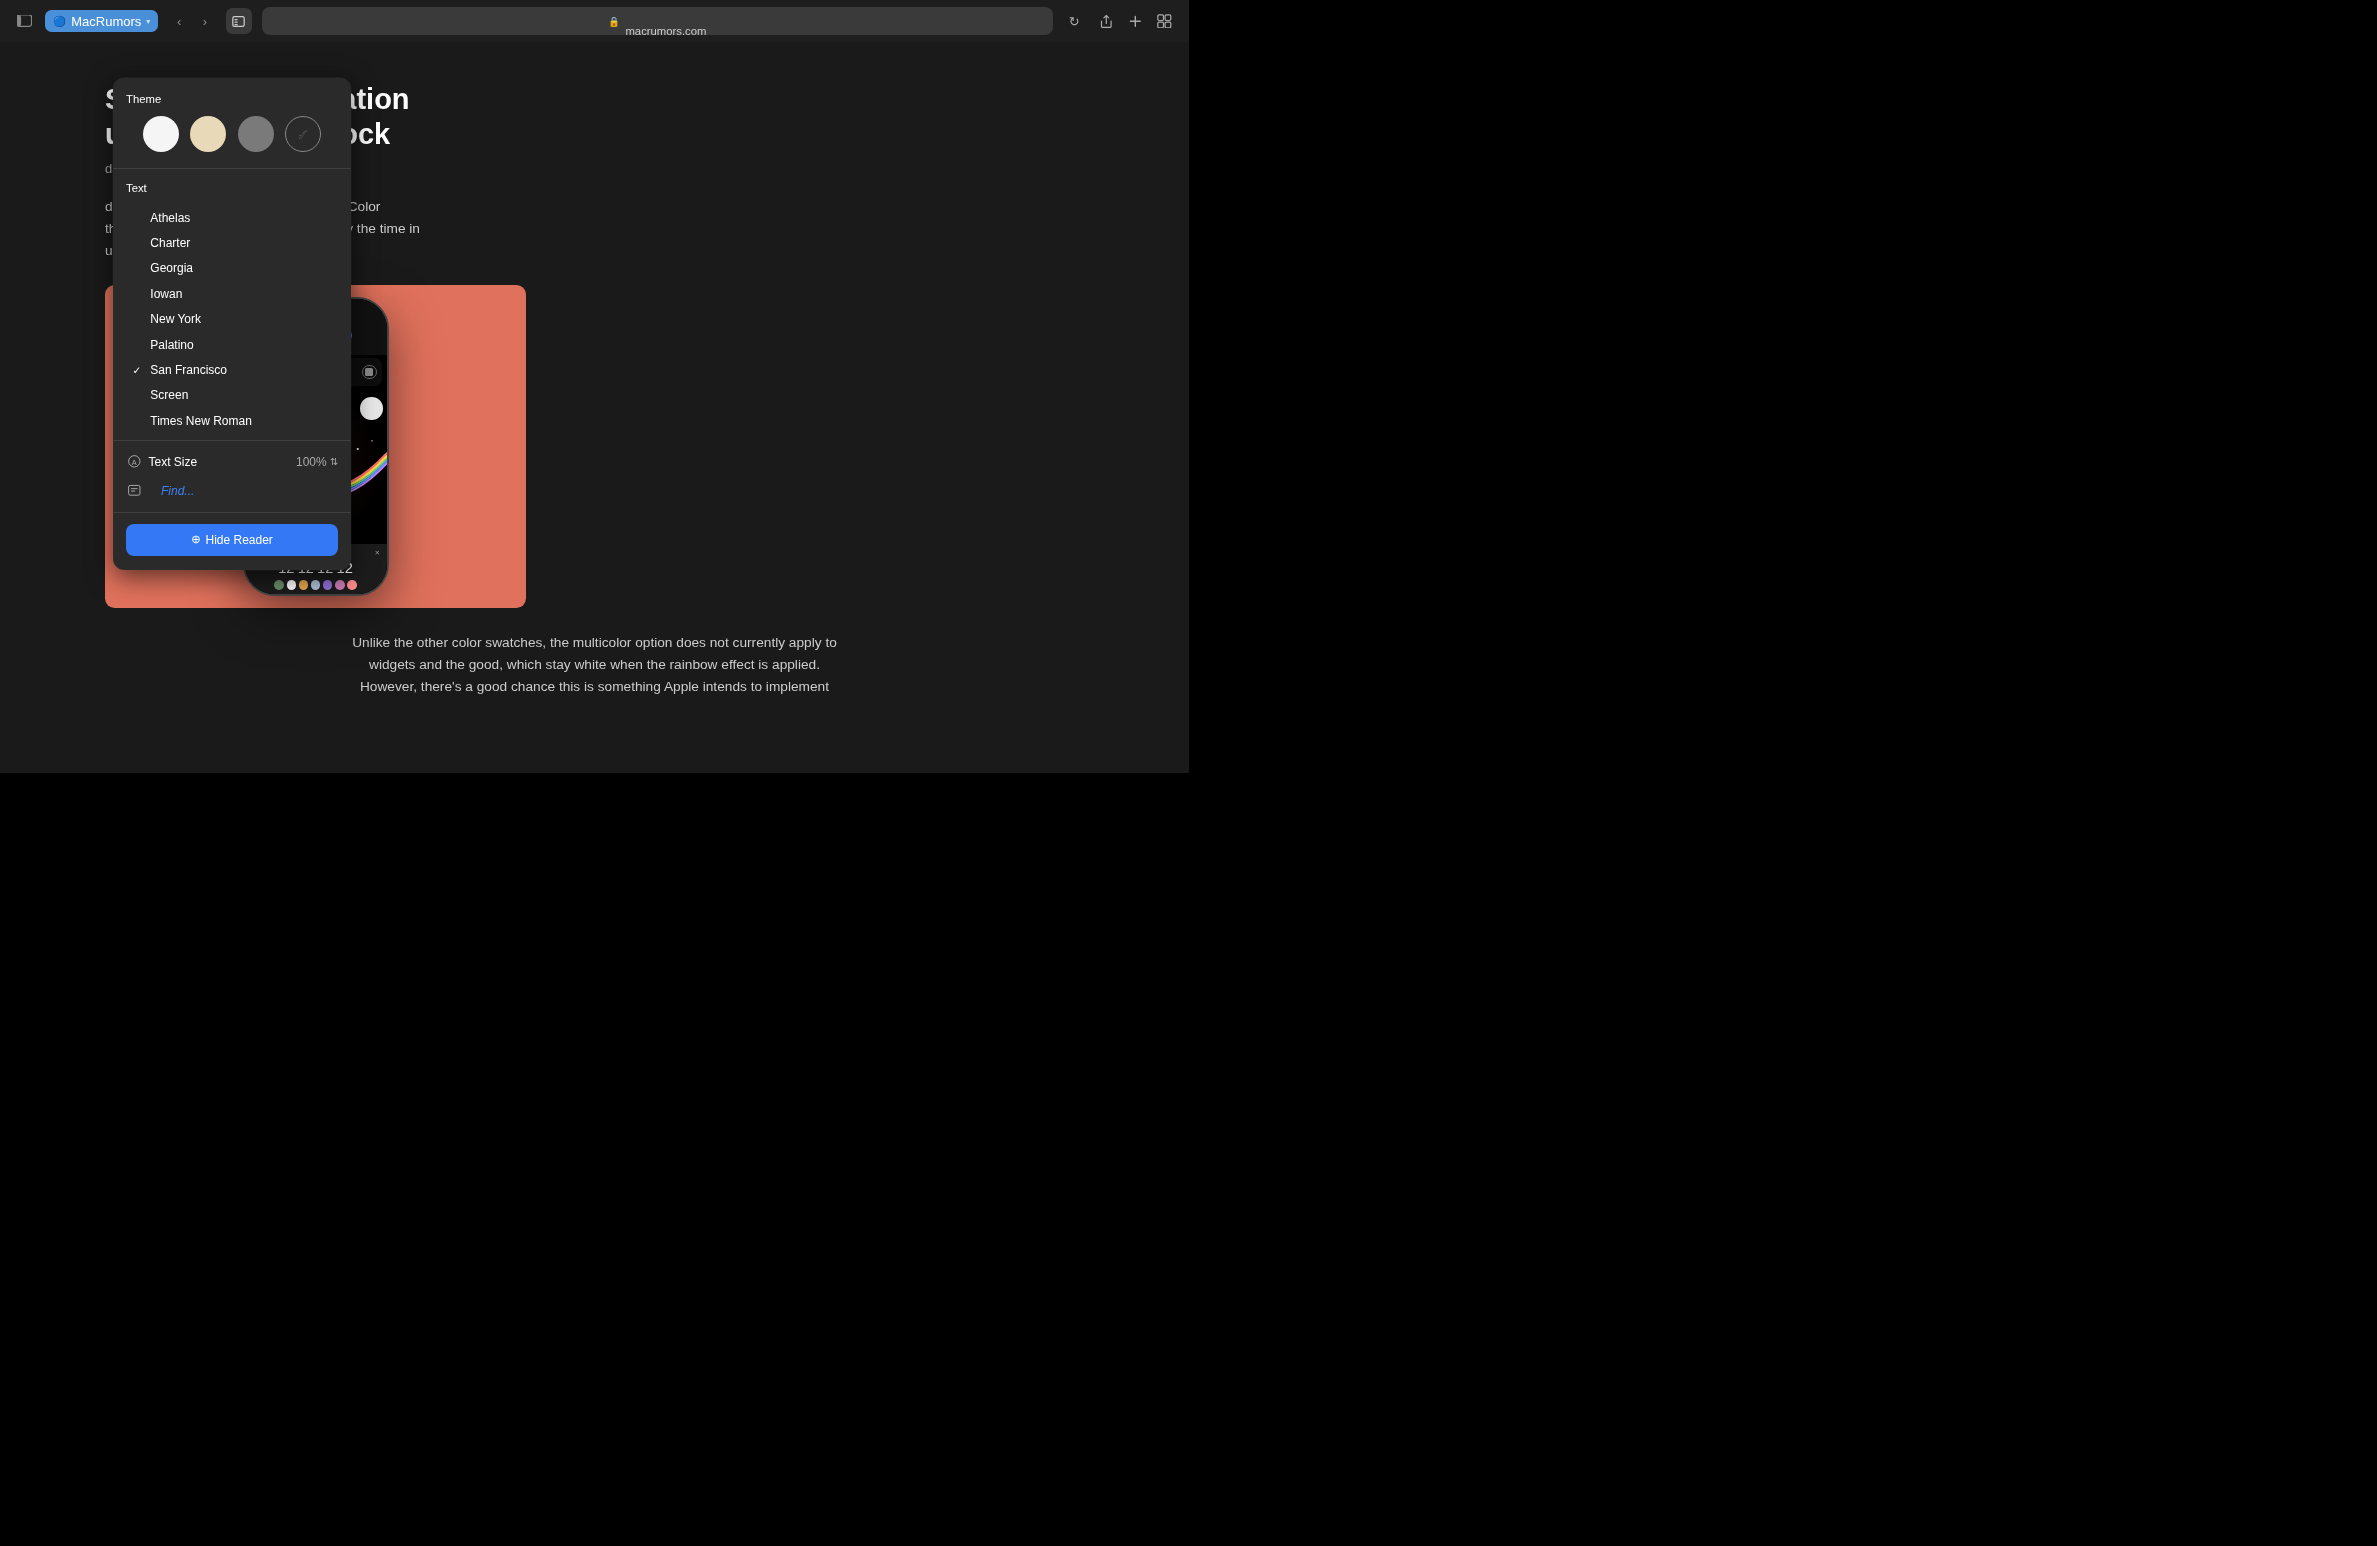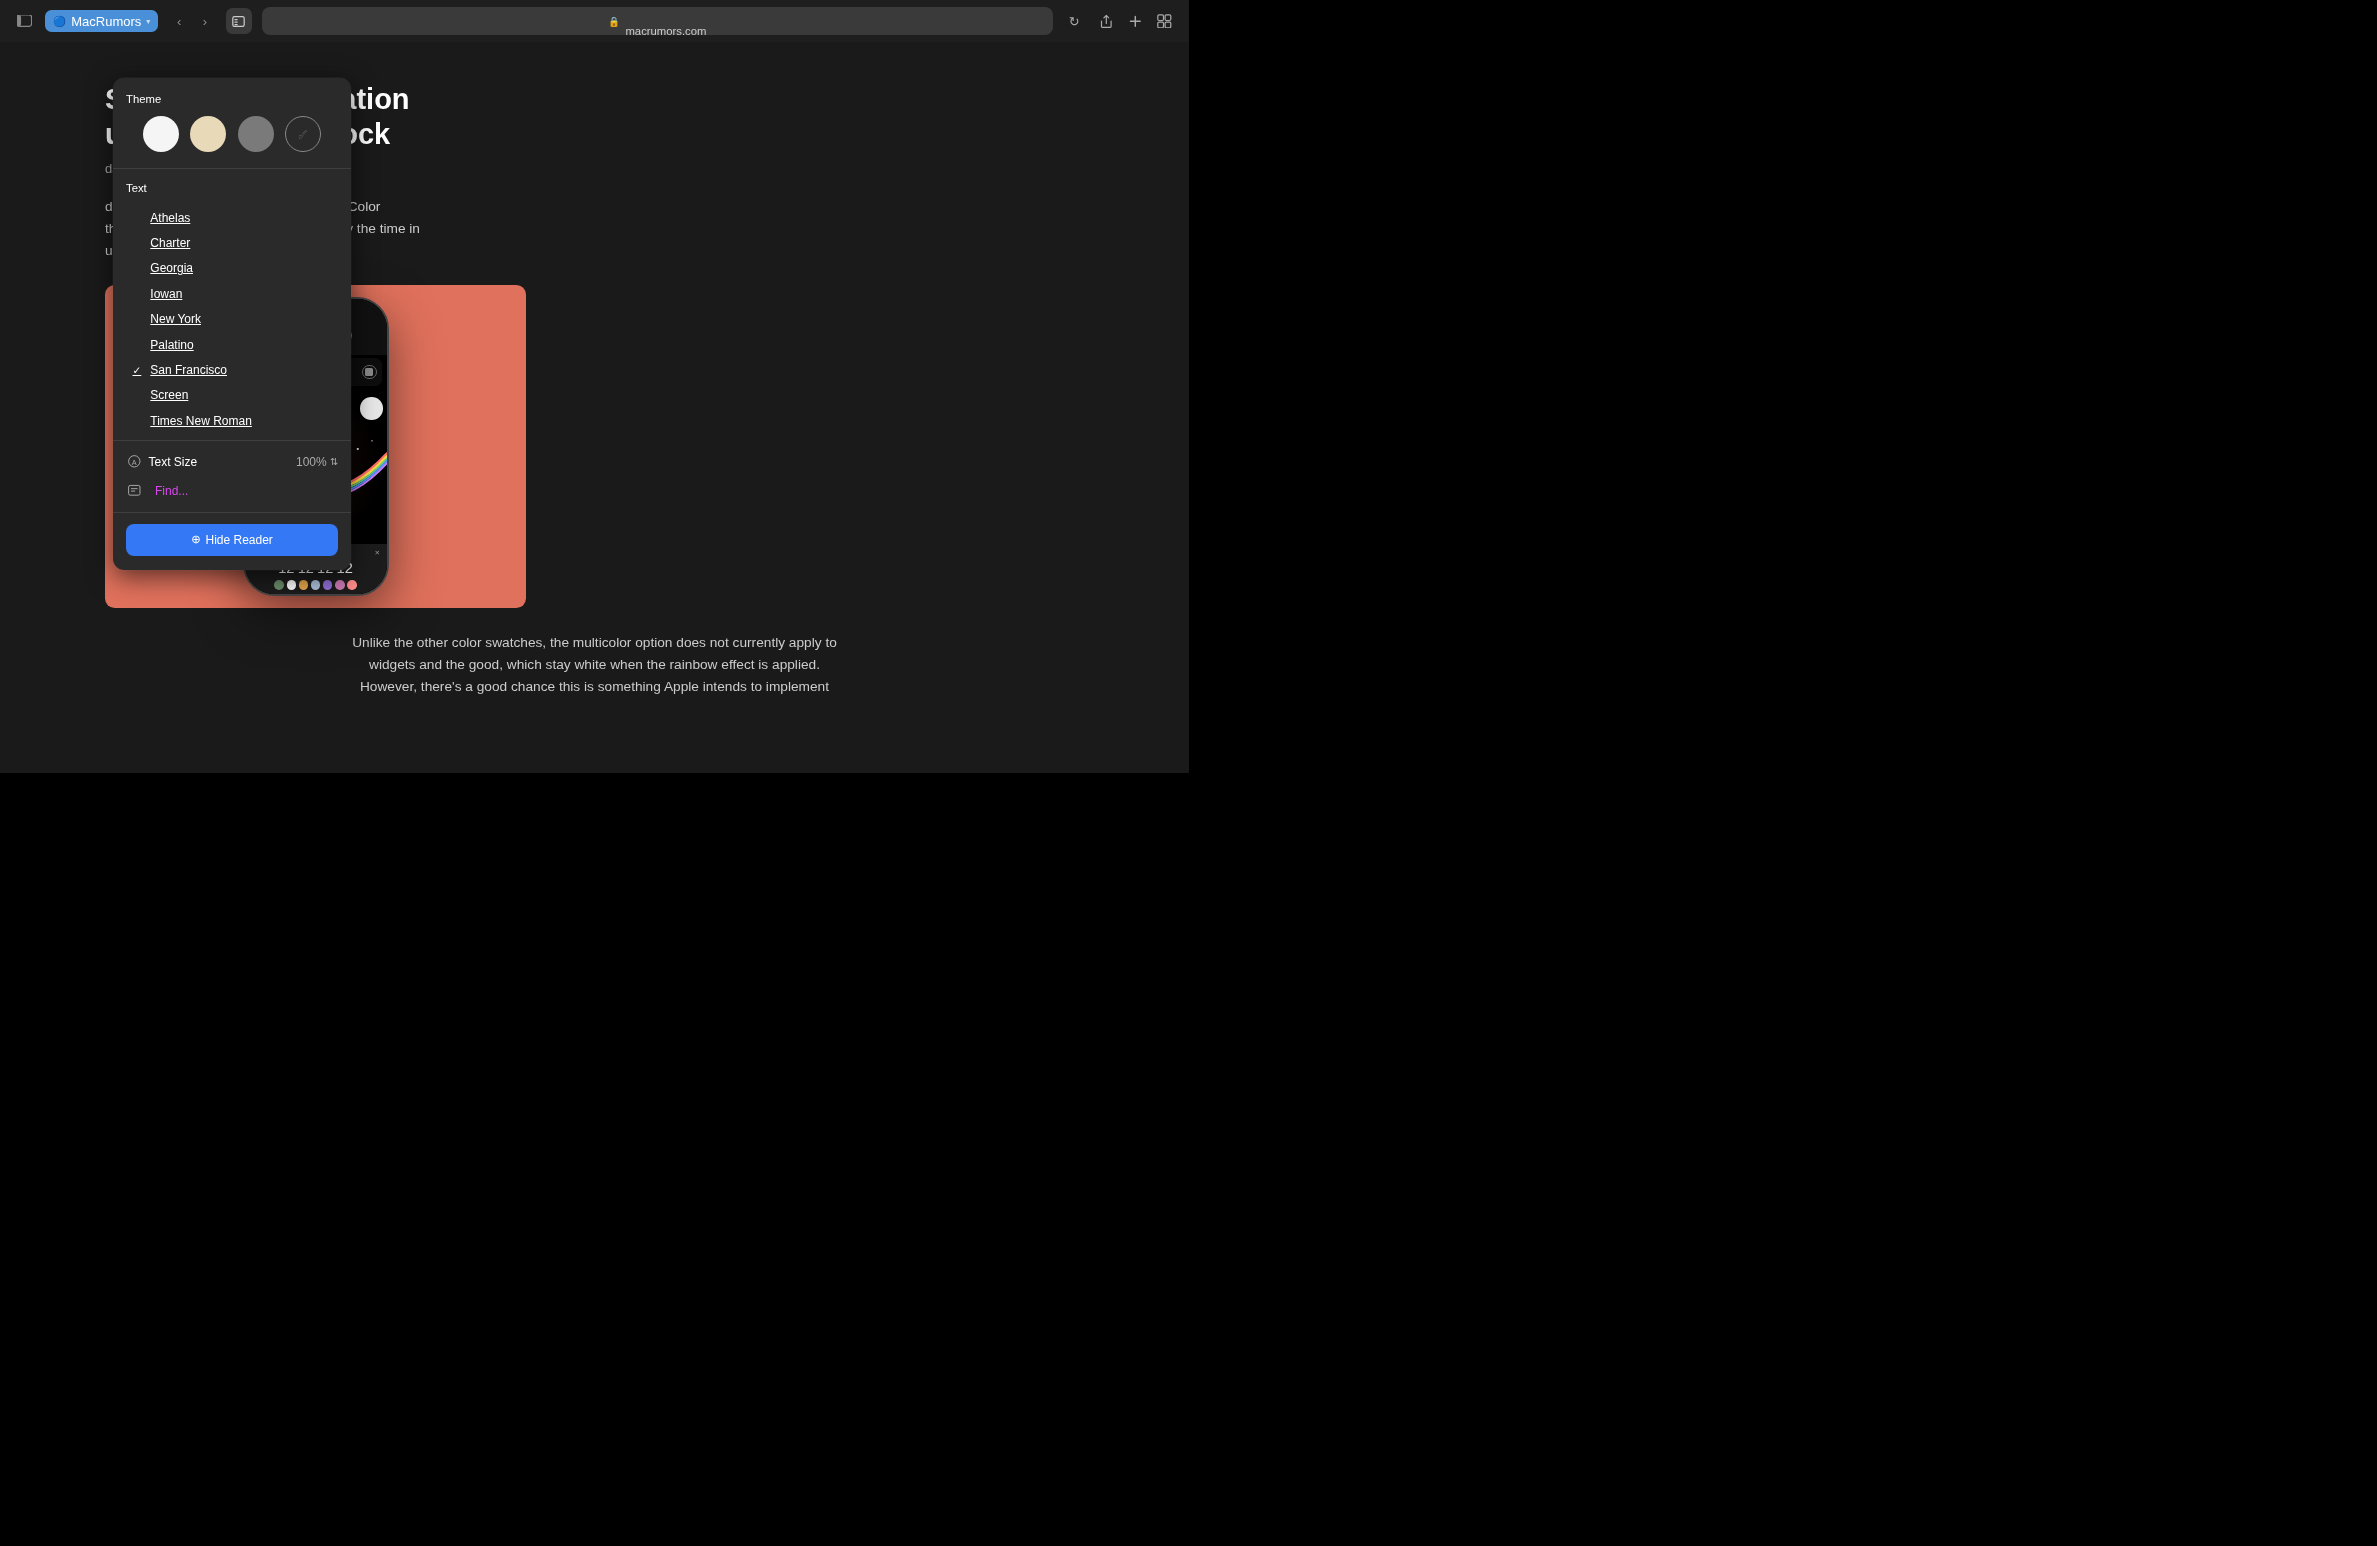--- a/index.html
+++ b/index.html
@@ -371,21 +371,20 @@
 
     .font-item {
       padding: 5.7px 6.5px;
       border-radius: 6.5px;
       cursor: pointer;
       display: flex;
       align-items: center;
       gap: 6.5px;
       color: #fff;
       font-size: 12px;
-      text-decoration: underline;
     }
     .font-check {
       width: 11.3px;
       color: #fff;
       font-size: 10.5px;
     }
     .font-item.selected {
       
     }
 
@@ -423,25 +422,26 @@
       align-items: center;
       gap: 3.2px;
       color: #aaa;
       font-size: 12px;
     }
 
     
     .find-row {
       display: flex;
       align-items: center;
-      gap: 13px;
+      gap: 19px;
       padding: 6.5px 0;
       cursor: pointer;
-      color: #d946ef;
+      color: #3b82f6;
       font-size: 12px;
+      font-style: italic;
     }
     .find-icon {
       width: 16px;
       height: 16px;
       display: flex;
       align-items: center;
       justify-content: center;
       color: #aaa;
     }
 

